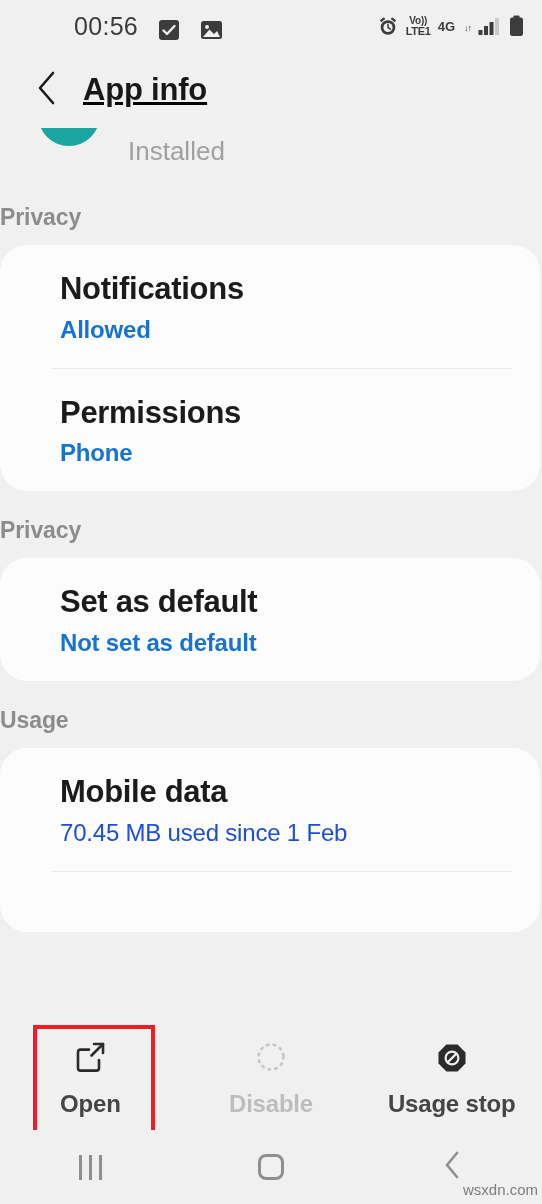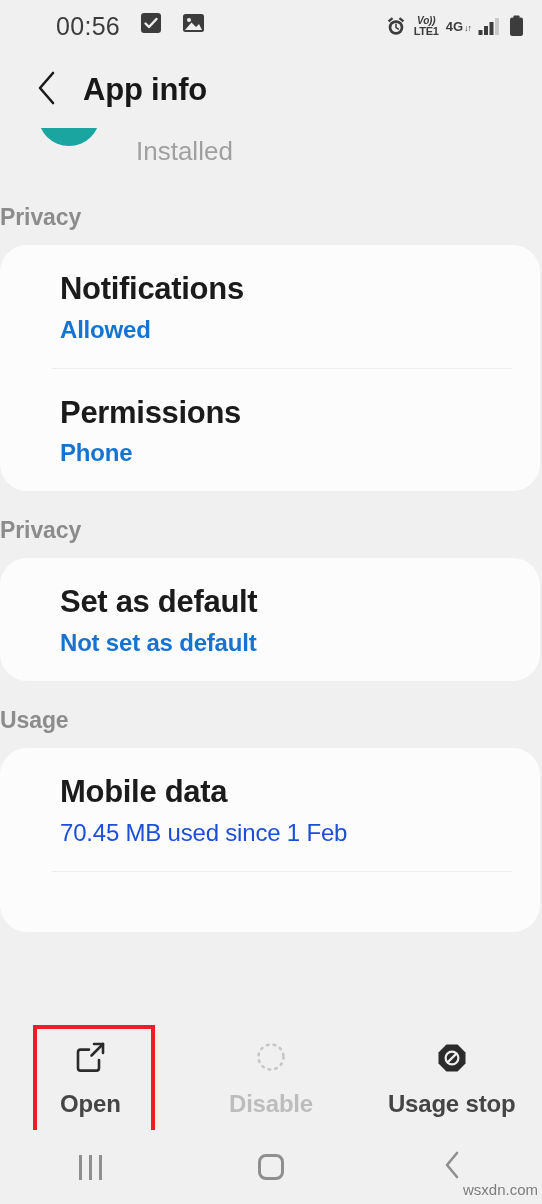--- a/index.html
+++ b/index.html
@@ -9,38 +9,38 @@
     font-family:"Liberation Sans", sans-serif;
     overflow:hidden;
   }
   .phone { position:relative; width:542px; height:1204px; background:#f0f0f0; }
 
   
   .statusbar {
     position:absolute; top:0; left:0; width:542px; height:52px;
     display:flex; align-items:center;
   }
-  .sb-left { display:flex; align-items:flex-start; gap:20px; margin-left:56px; }
+  .sb-left { display:flex; align-items:flex-end; gap:20px; margin-left:74px; }
   .sb-time { font-size:25px; font-weight:400; color:#3c3c3c; letter-spacing:0.3px; }
   .sb-icon { display:flex; align-items:center; }
   .sb-right {
     position:absolute; right:18px; top:0; height:52px;
     display:flex; align-items:center; gap:7px;
   }
   .volte-block { display:flex; flex-direction:column; align-items:center; line-height:1; }
-  .volte-top { font-size:10px; font-weight:700; color:#3c3c3c; letter-spacing:-0.2px;font-style:italic; }
+  .volte-top { font-size:10px; font-weight:700; color:#3c3c3c; letter-spacing:-0.2px; }
   .volte-bot { font-size:11px; font-weight:700; color:#3c3c3c; letter-spacing:-0.3px; }
-  .g4-block { display:flex; align-items:flex-end; gap:1px; }
+  .g4-block { display:flex; align-items:flex-end; gap:9px; }
   .g4-txt { font-size:13px; font-weight:700; color:#3c3c3c; line-height:1; }
   .g4-arrows { font-size:9px; color:#3c3c3c; line-height:1; letter-spacing:-1px; }
 
   
   .appbar {
     position:absolute; top:52px; left:0; width:542px; height:76px;
-    display:flex; align-items:center;
+    display:flex; align-items:center;text-decoration:underline;
   }
   .back-btn {
     width:56px; height:56px; margin-left:19px;
     display:flex; align-items:center; justify-content:center;
   }
   .appbar-title {
     font-size:31px; font-weight:700; color:#181818;
     margin-left:8px; letter-spacing:-0.2px;
   }
 
@@ -57,21 +57,21 @@
   }
   .app-icon-clip {
     position:absolute; left:38px; top:-22px;
     width:62px; height:40px; overflow:hidden;
   }
   .app-icon-clip .circle {
     width:62px; height:62px; border-radius:50%;
     background:#1aa5a0; margin-top:-22px;
   }
   .app-installed {
-    position:absolute; left:136px; top:8px;
+    position:absolute; left:128px; top:8px;
     font-size:26px; color:#a0a0a0; font-weight:400;
   }
 
   .section-label {
     font-size:23px; font-weight:700; color:#8c8c8c;
     margin-top:26px; margin-bottom:14px;
     letter-spacing:-0.1px;
   }
 
   .card {

